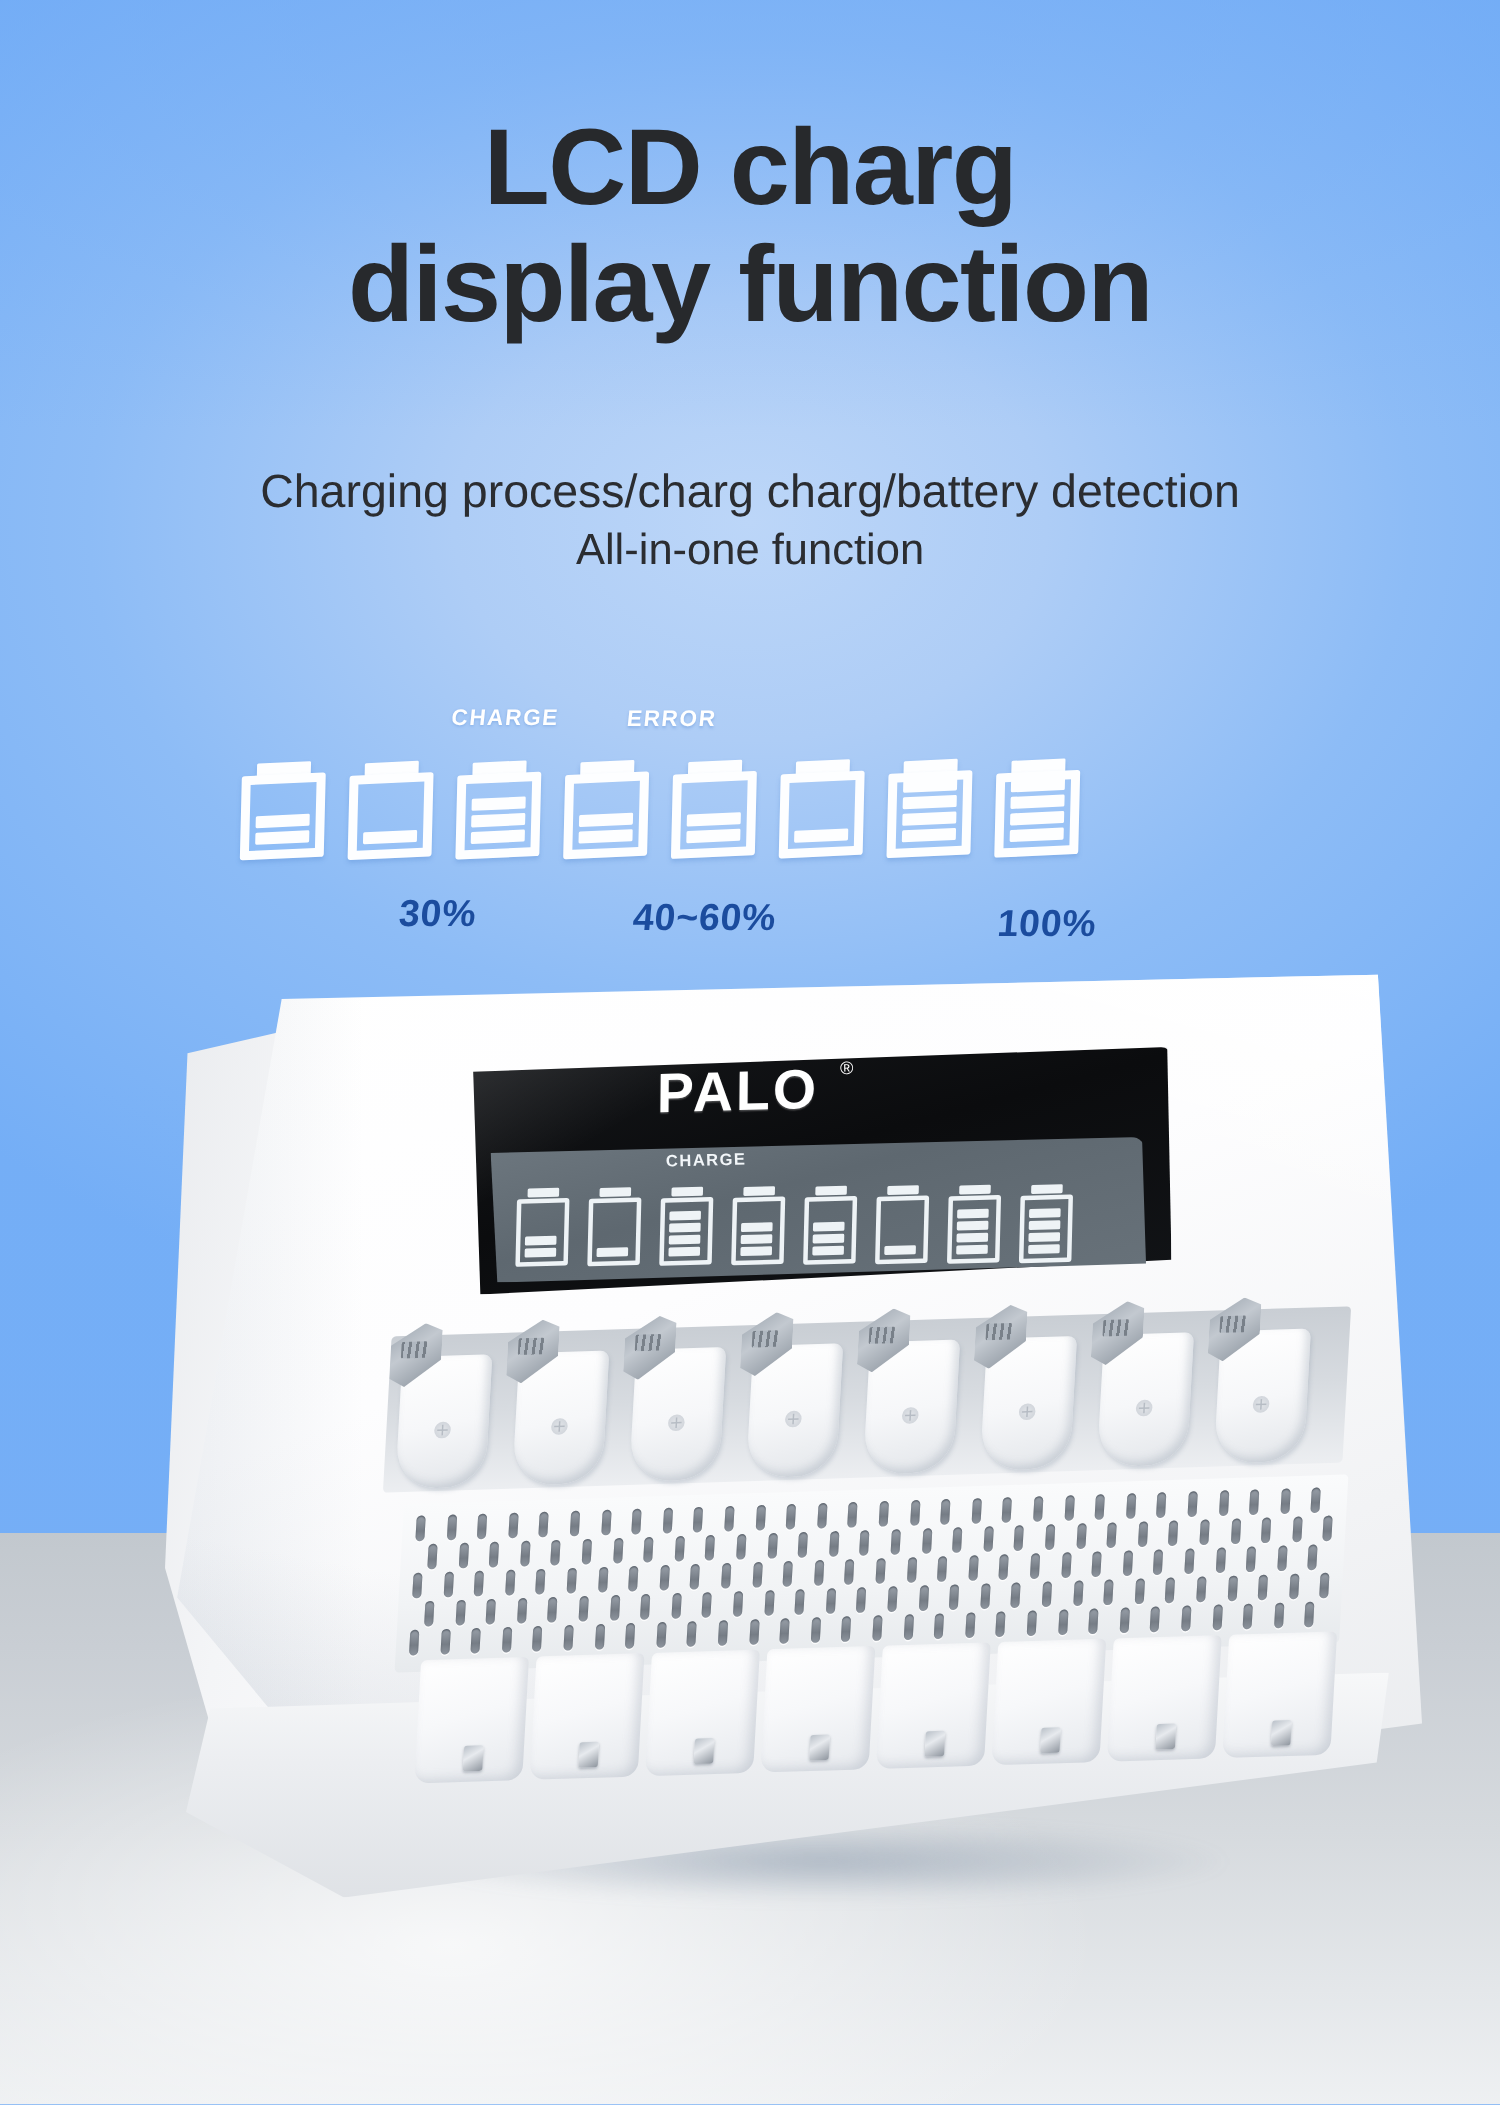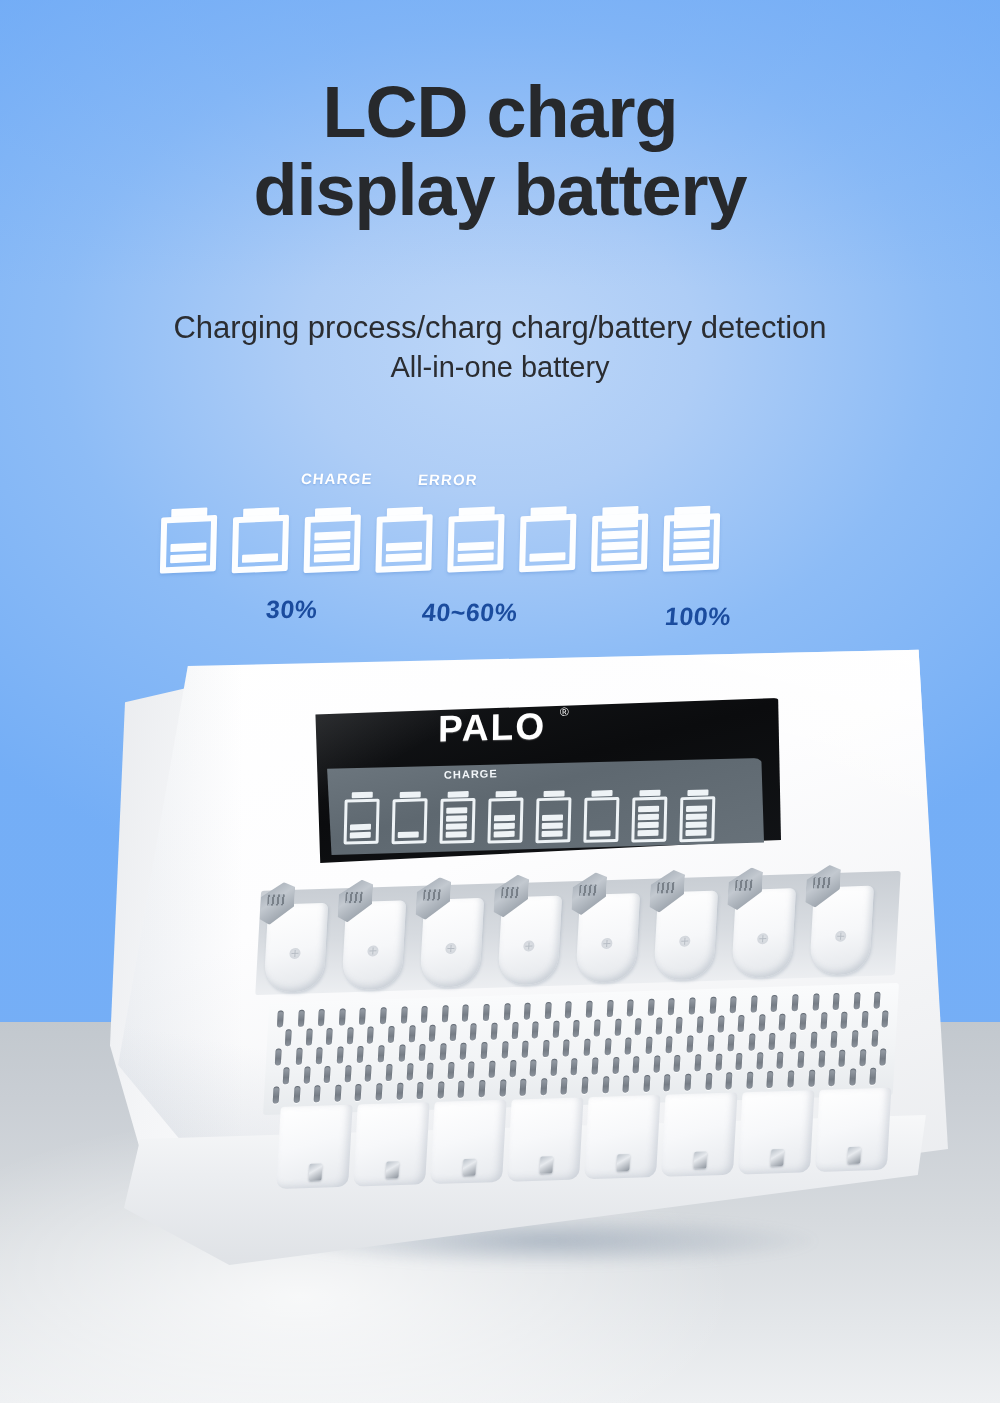--- a/index.html
+++ b/index.html
@@ -264,26 +264,26 @@
 </head>
 <body>
 
 <div id="bg-sky"></div>
 <div id="bg-sky-tint"></div>
 <div id="bg-floor"></div>
 <div id="bg-floor-sheen"></div>
 
 <div id="headline">
   <span>LCD charg</span>
-  <span class="l2">display battery</span>
+  <span class="l2">display function</span>
 </div>
 
 <div id="subtitle">
   <span>Charging process/charg charg/battery detection</span>
-  <span class="s2">All-in-one battery</span>
+  <span class="s2">All-in-one function</span>
 </div>
 
 <div id="lcd-diagram">
   <div class="diag-tag" id="tag-charge">CHARGE</div>
   <div class="diag-tag" id="tag-error">ERROR</div>
 
   <div id="diag-batteries">
       <div class="dbat" style="left: 0px; top: 0px;">
         <div class="cap"></div>
         <div class="shell">

